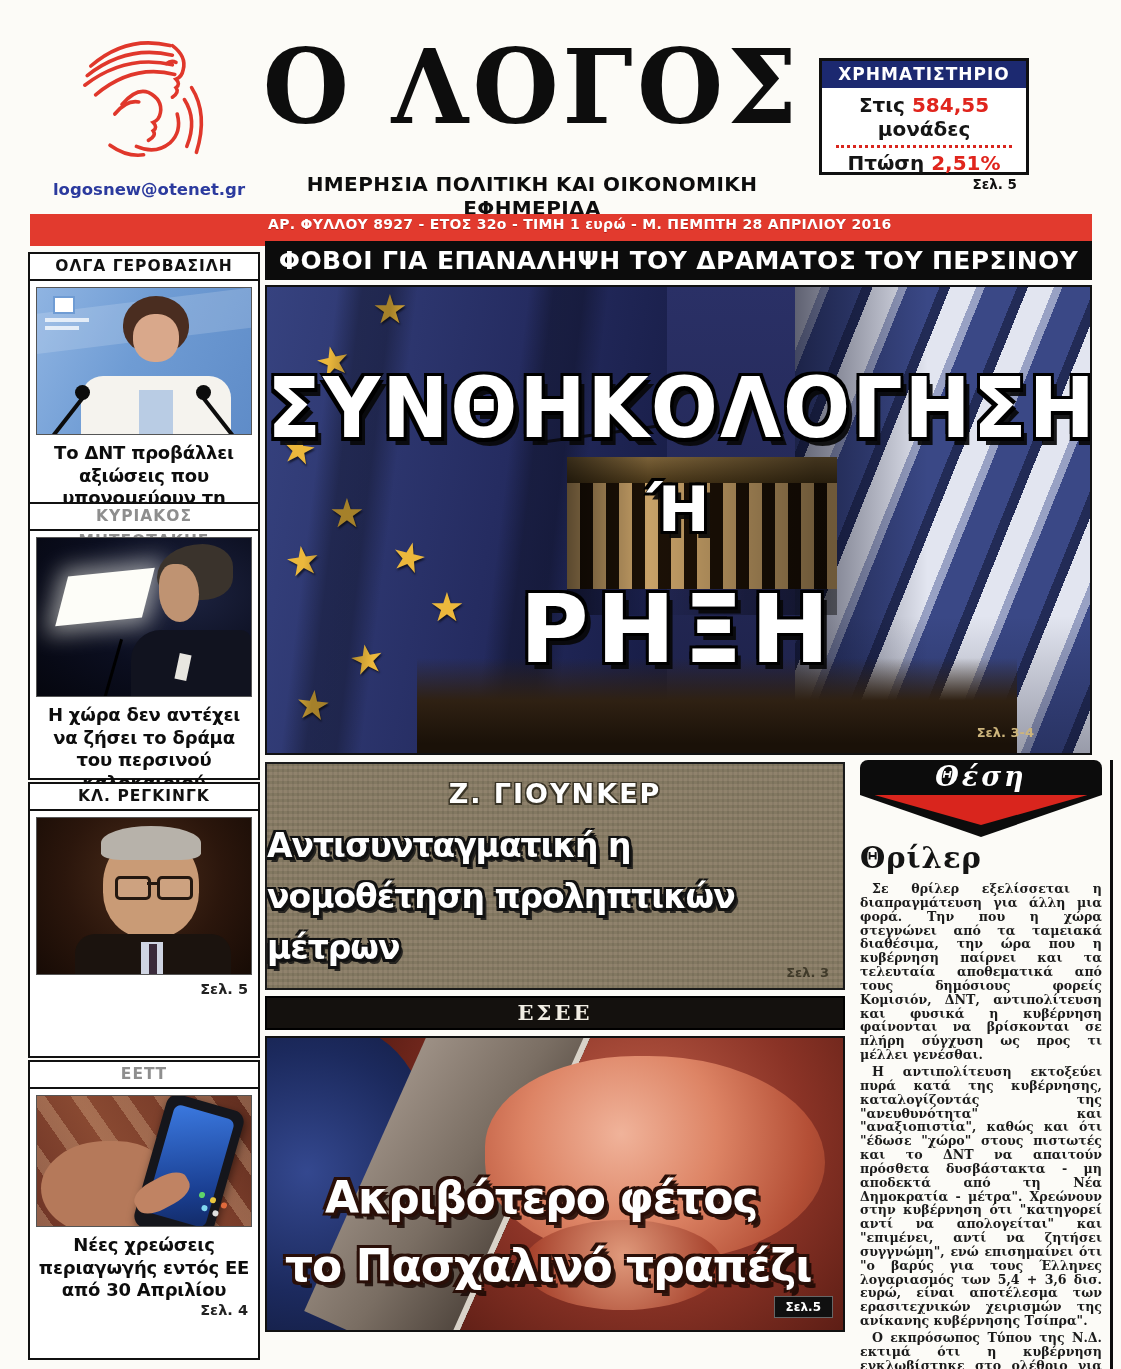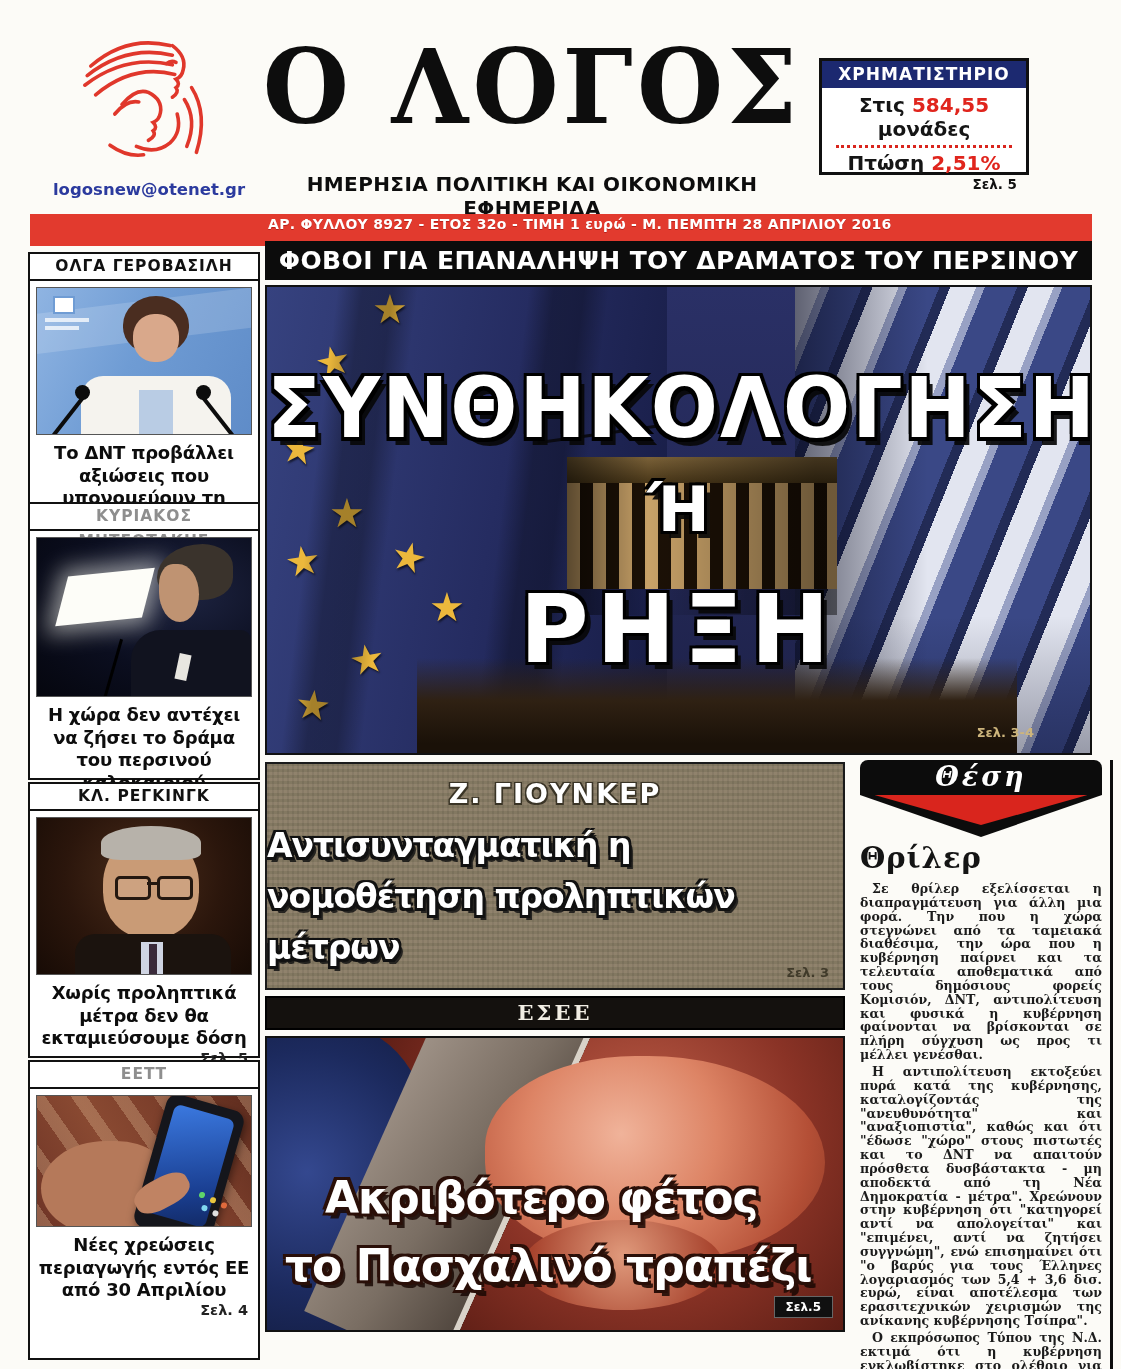--- a/index.html
+++ b/index.html
@@ -237,21 +237,20 @@
     <div class="sphoto ph3">
       <div class="face3"></div>
       <div class="hair3"></div>
       <div class="glass" style="left:78px;"></div>
       <div class="glass" style="left:120px;"></div>
       <div class="bridge"></div>
       <div class="suit3"></div>
       <div class="shirt3"></div>
       <div class="tie3"></div>
     </div>
-    <div class="caption">Χωρίς προληπτικά μέτρα δεν θα εκταμιεύσουμε δόση</div>
     <div class="page-ref">Σελ. 5</div>
   </div>
 
   <div class="abs side-item" style="top:1060px;height:300px;">
     <div class="kicker gray">ΕΕΤΤ</div>
     <div class="sphoto ph4">
       <div class="stripes"></div>
       <div class="hand"></div>
       <div class="phone"></div>
       <div class="screen"></div>

